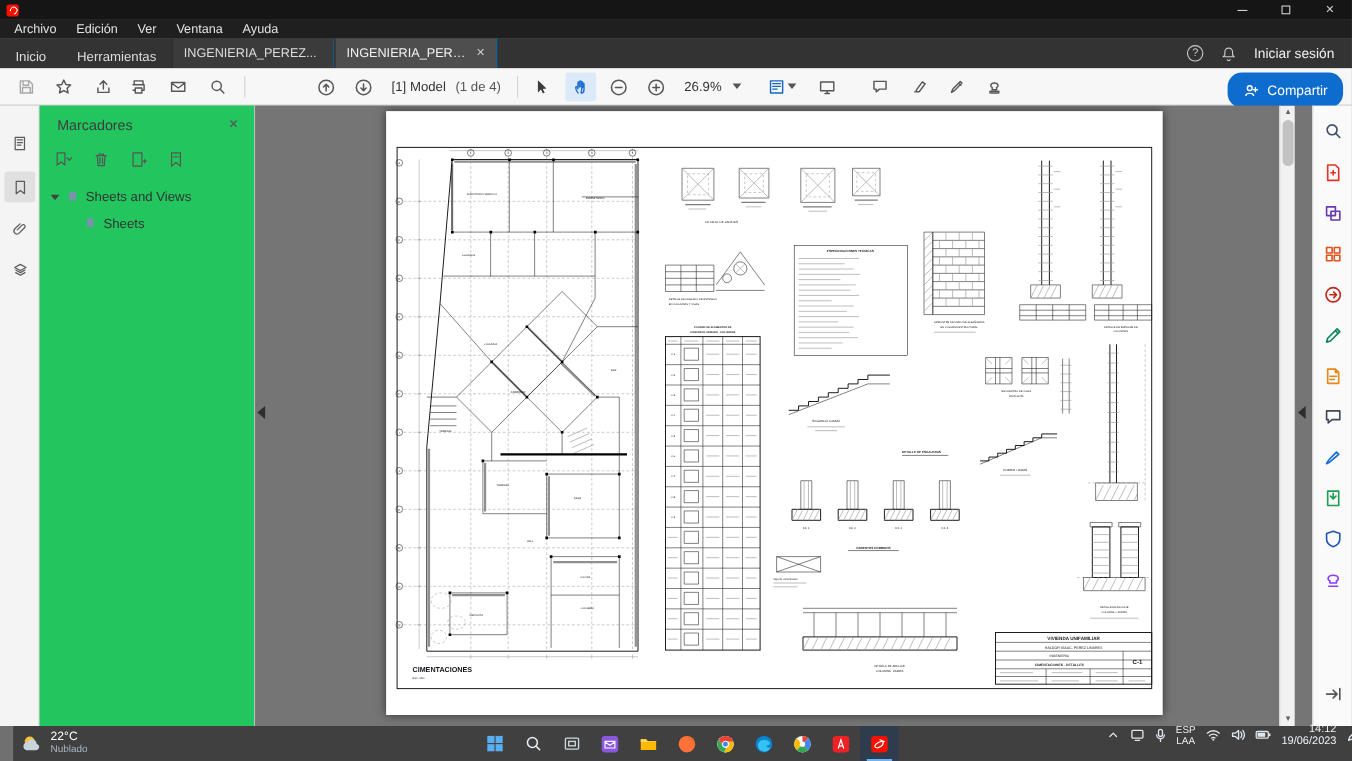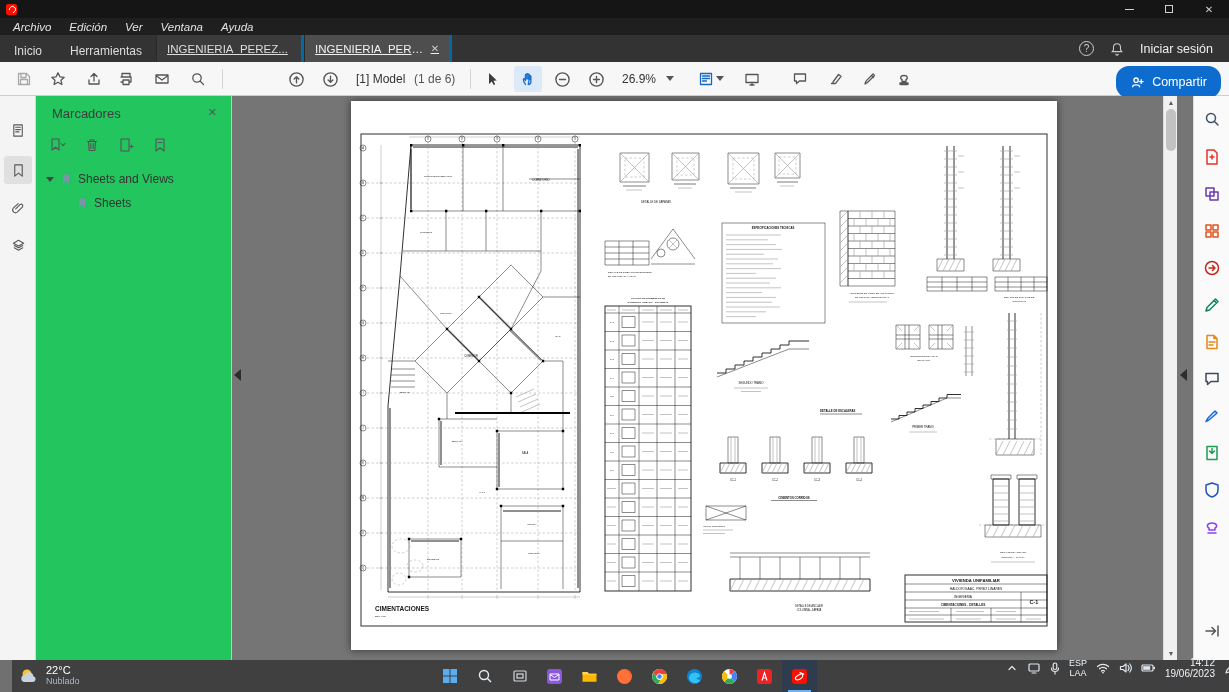--- a/index.html
+++ b/index.html
@@ -13,28 +13,28 @@
   .acro-ico::after{content:"";position:absolute;left:2.5px;top:2.5px;width:5px;height:5px;
     border:1.5px solid #fff;border-radius:50%;border-bottom-color:transparent;transform:rotate(35deg);}
   .win-controls{margin-left:auto;display:flex;height:18px;}
   .wc{width:40px;height:18px;display:flex;align-items:center;justify-content:center;color:#cfcfcf;font-size:10px;}
   .wc .bar{width:9px;height:1px;background:#cfcfcf;}
   .wc .box{width:8px;height:8px;border:1px solid #cfcfcf;}
 
   
   .menubar{position:absolute;left:0;top:18px;width:1229px;height:17px;background:#1f1f1f;
     display:flex;align-items:center;padding-left:4px;color:#e2e2e2;font-size:11.5px;}
-  .menubar span{padding:0 9px;cursor:default;font-style:italic;}
+  .menubar span{padding:0 9px;cursor:default;}
 
   
   .tabbar{position:absolute;left:0;top:35px;width:1229px;height:27px;background:#333333;
     display:flex;align-items:stretch;color:#dddddd;font-size:12px;}
   .tb-item{display:flex;align-items:center;padding:16px 14px;}
-  .doc-tab{width:148px;background:#3b3b3b;border-right:3px solid #0369a1;border-left:1px solid #2a2a2a;
-    display:flex;align-items:center;padding:0 10px;font-size:11.5px;gap:6px;text-decoration:underline;}
+  .doc-tab{width:148px;background:#3b3b3b;border-right:1px solid #0369a1;border-left:1px solid #2a2a2a;
+    display:flex;align-items:center;padding:0 10px;font-size:11.5px;gap:6px;}
   .doc-tab span.lbl{overflow:hidden;white-space:nowrap;text-overflow:ellipsis;flex:1;}
   .doc-tab.active{background:#4e4e4e;color:#f2f2f2;}
   .tab-close{font-size:10px;color:#cccccc;}
   .tab-right{margin-left:auto;display:flex;align-items:center;gap:16px;padding-right:16px;}
   .help-circ{width:15px;height:15px;border:1.2px solid #cccccc;border-radius:50%;
     display:flex;align-items:center;justify-content:center;font-size:10px;color:#cccccc;}
   .signin{font-size:12.5px;color:#f0f0f0;}
 
   
   .toolbar{position:absolute;left:0;top:62px;width:1229px;height:34px;background:#f7f7f7;
@@ -193,21 +193,21 @@
         <path d="M8,11 V5.5 M5.8,7.5 L8,5.3 L10.2,7.5"></path>
       </svg>
     </span>
   <span class="ti" style="left:316px">
     <svg width="17" height="17" viewBox="0 0 16 16">
         <circle cx="8" cy="8" r="6.2"></circle>
         <path d="M8,5 V10.5 M5.8,8.5 L8,10.7 L10.2,8.5"></path>
       </svg>
     </span>
   <span class="tb-text" style="left:356px">[1] Model</span>
-  <span class="tb-text" style="left:414px;color:#555">(1 de 6)</span>
+  <span class="tb-text" style="left:414px;color:#555">(1 de 4)</span>
   <span class="sep" style="left:470px"></span>
 
   <span class="ti" style="left:478px">
     <svg width="16" height="16" viewBox="0 0 16 16">
         <path d="M5,2 L5,13 L7.8,10.4 L9.6,14 L11.2,13.2 L9.4,9.8 L12.8,9.4 Z" fill="#3c3c3c" stroke="none"></path>
       </svg>
     </span>
   <span class="ti hand-active" style="left:514px">
     <svg width="16" height="16" viewBox="0 0 16 16" style="stroke:#1d6fd1">
         <path d="M5.5,13.5 C4.5,12 3.2,10.2 3.4,8.4 c.1,-.9 1.2,-.9 1.5,0 l.5,1.2 V4.2 c0,-1 1.4,-1 1.4,0 V8 m0,-3.8 V3.4 c0,-1 1.4,-1 1.4,0 V8 m0,-4 c0,-1 1.4,-.9 1.4,.1 V8.6 m0,-3.4 c.1,-.9 1.3,-.8 1.3,.2 V10.5 c0,1.8 -1,3 -2.6,3z"></path>

